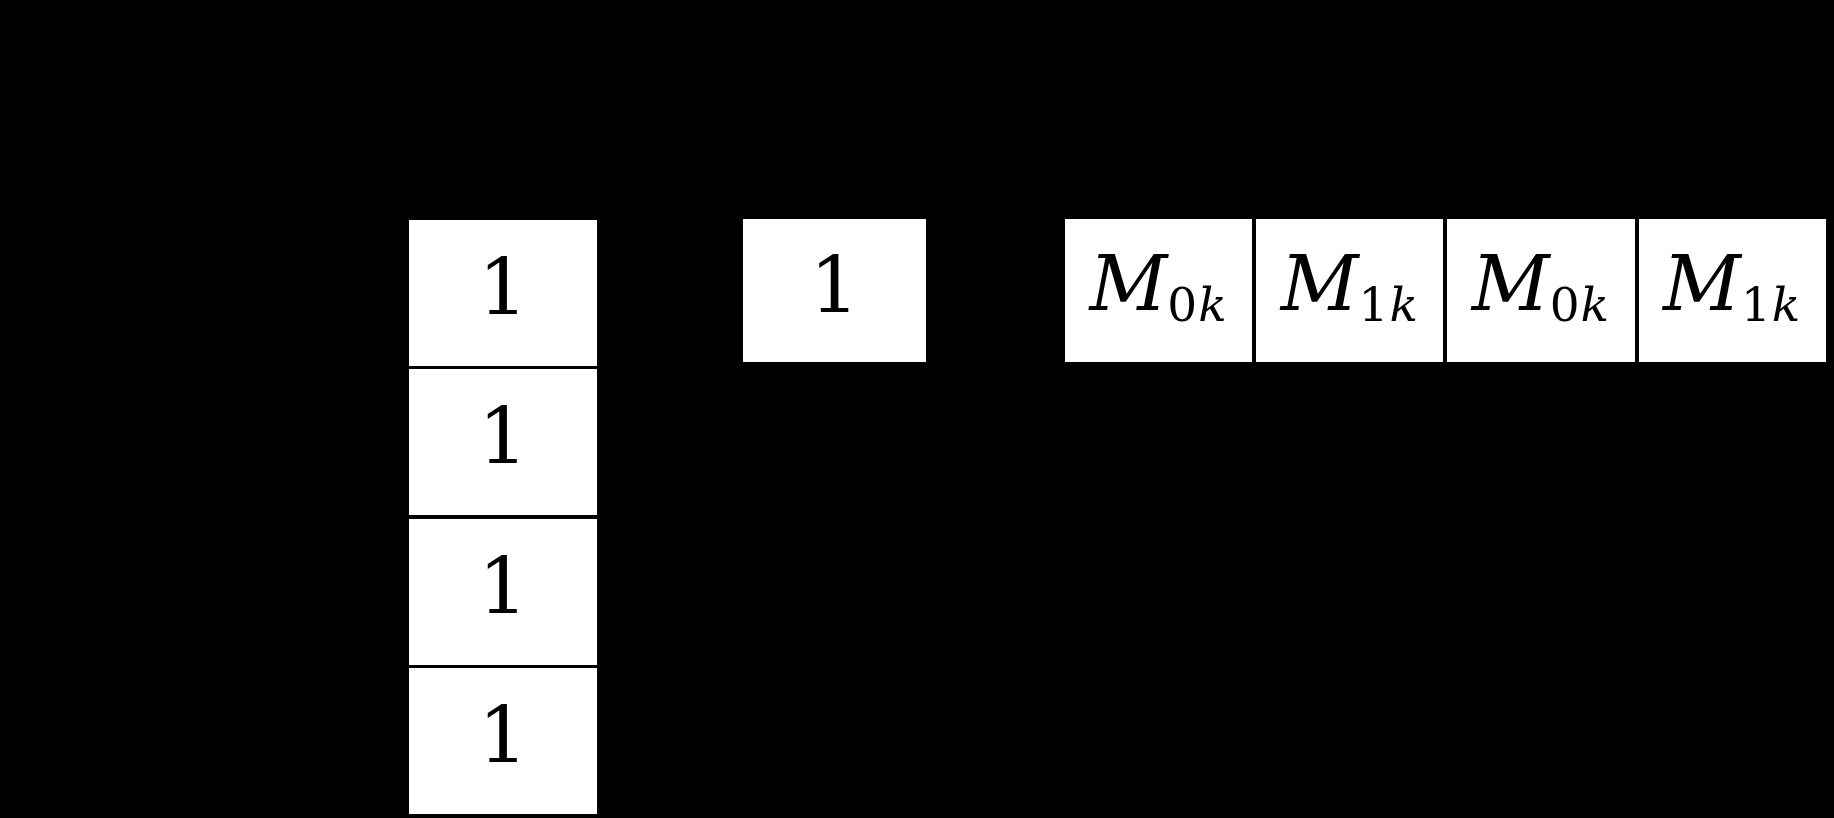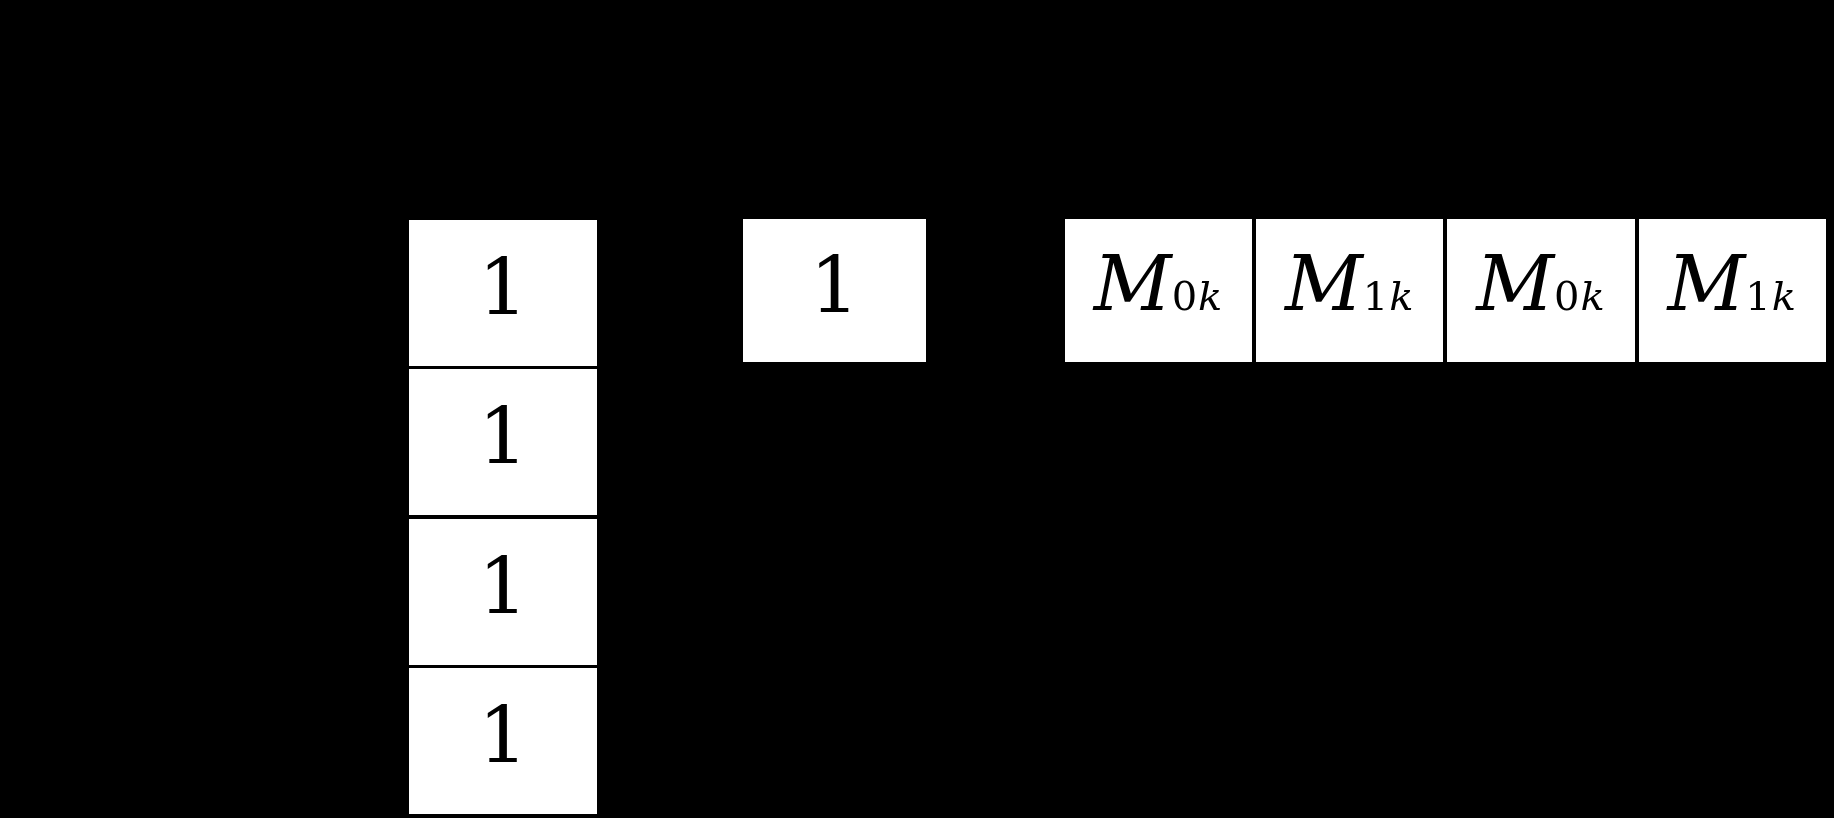--- a/index.html
+++ b/index.html
@@ -65,24 +65,24 @@
     line-height: 1;
     white-space: nowrap;
     transform: translateY(-7px);
   }
   .mvar {
     font-style: italic;
     font-size: 76px;
     line-height: 1;
   }
   .msub {
-    font-size: 40px;
+    font-size: 47px;
     line-height: 1;
     position: relative;
-    top: 0;
+    top: 11px;
     letter-spacing: 1px;
   }
   .sub-digit { font-style: normal; }
   .sub-var   { font-style: italic; }
 </style>
 </head>
 <body>
 
 <div class="canvas">
 

